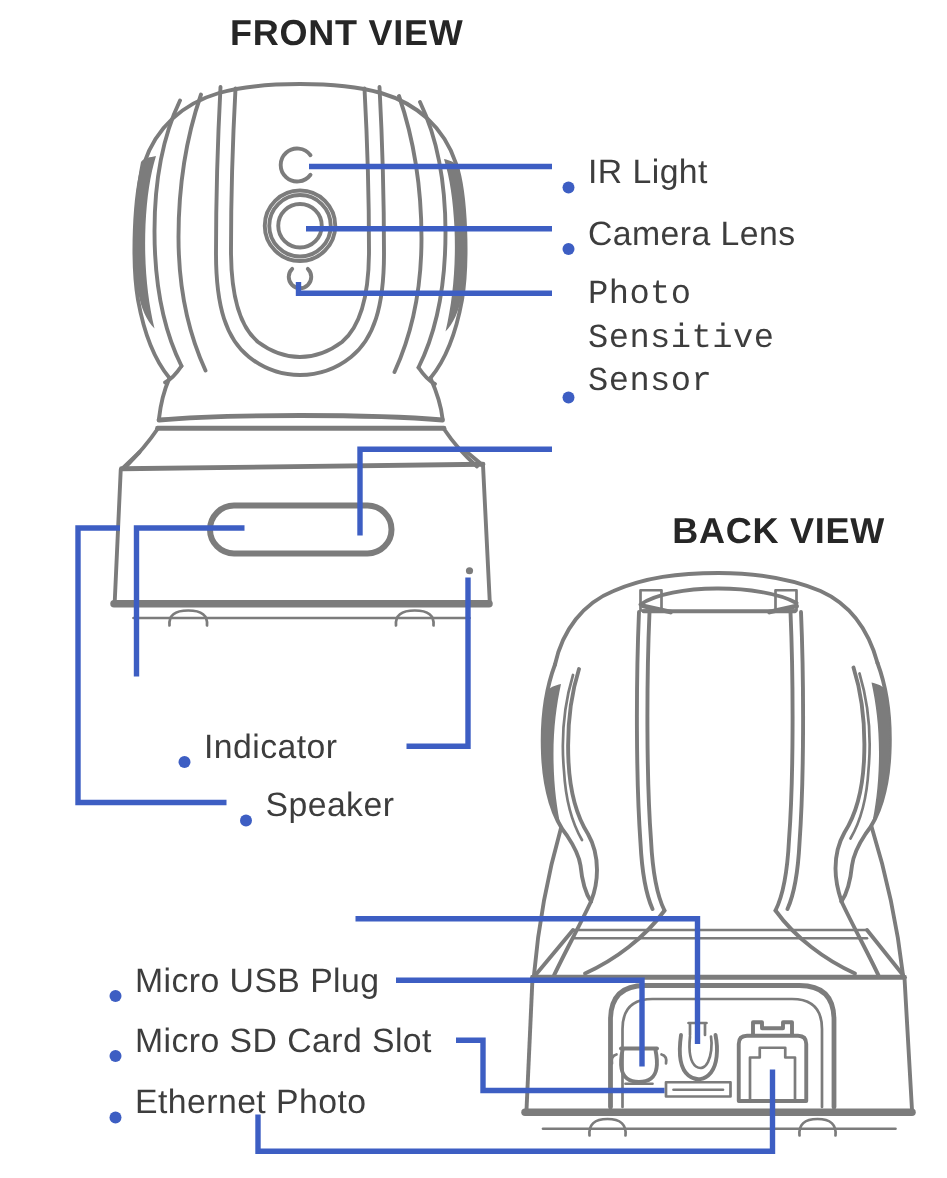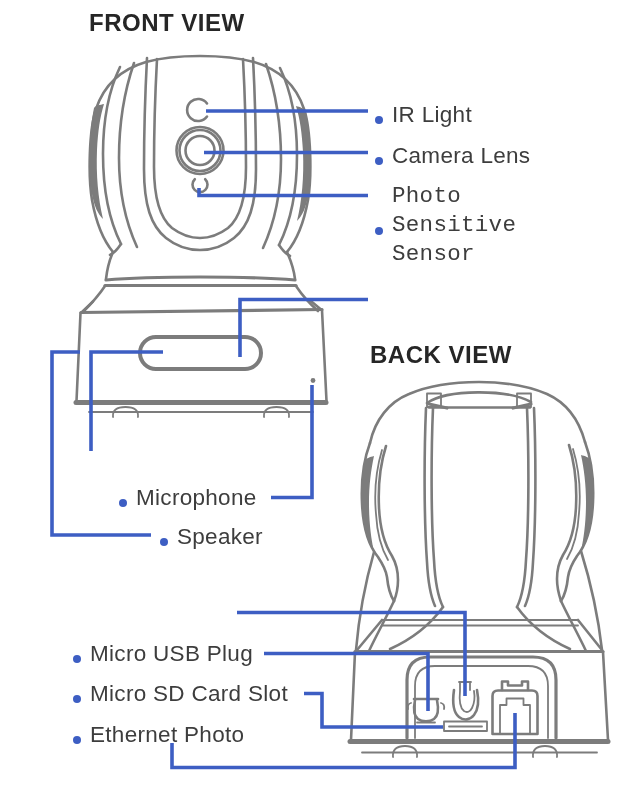--- a/index.html
+++ b/index.html
@@ -4,26 +4,26 @@
 <style>
   html,body { margin:0; padding:0; background:#ffffff; }
   .canvas {
     position:relative; width:631px; height:785px;
     background:var(--background,#ffffff);
     font-family:"Liberation Sans", sans-serif;
     overflow:hidden;
   }
   .diagram-svg { position:absolute; left:0; top:0; }
   .title {
-    position:absolute; width:220px; text-align:left;
+    position:absolute; width:220px; text-align:right;
     font-weight:bold; font-size:24px; line-height:28px;
     letter-spacing:0.5px; color:var(--title-text,#262626);
   }
   .callout {
-    position:absolute; display:flex; align-items:center;
+    position:absolute; display:flex; align-items:flex-end;
     font-size:22.5px; line-height:29px; letter-spacing:0.3px;
     color:var(--label-text,#3D3D3D); white-space:nowrap;
   }
   .callout .bullet {
     width:8px; height:8px; border-radius:50%;
     background:var(--callout-blue,#3D5EC3);
     margin:10.5px 9px 0 0; flex:0 0 auto;
   }
   .callout.wrap { white-space:normal; }
   .callout.wrap .txt { width:168px;font-family:Liberation Mono, monospace; }
@@ -188,21 +188,21 @@
   <div class="callout" style="left:375px; top:141px">
     <span class="bullet"></span>
     <span class="txt">Camera Lens</span>
   </div>
   <div class="callout wrap" style="left:375px; top:182px">
     <span class="bullet"></span>
     <span class="txt">Photo Sensitive Sensor</span>
   </div>
   <div class="callout" style="left:119px; top:483px">
     <span class="bullet"></span>
-    <span class="txt">Microphone</span>
+    <span class="txt">Indicator</span>
   </div>
   <div class="callout" style="left:160px; top:522px">
     <span class="bullet"></span>
     <span class="txt">Speaker</span>
   </div>
 
   <div class="callout" style="left:73px; top:639px">
     <span class="bullet"></span>
     <span class="txt">Micro USB Plug</span>
   </div>

